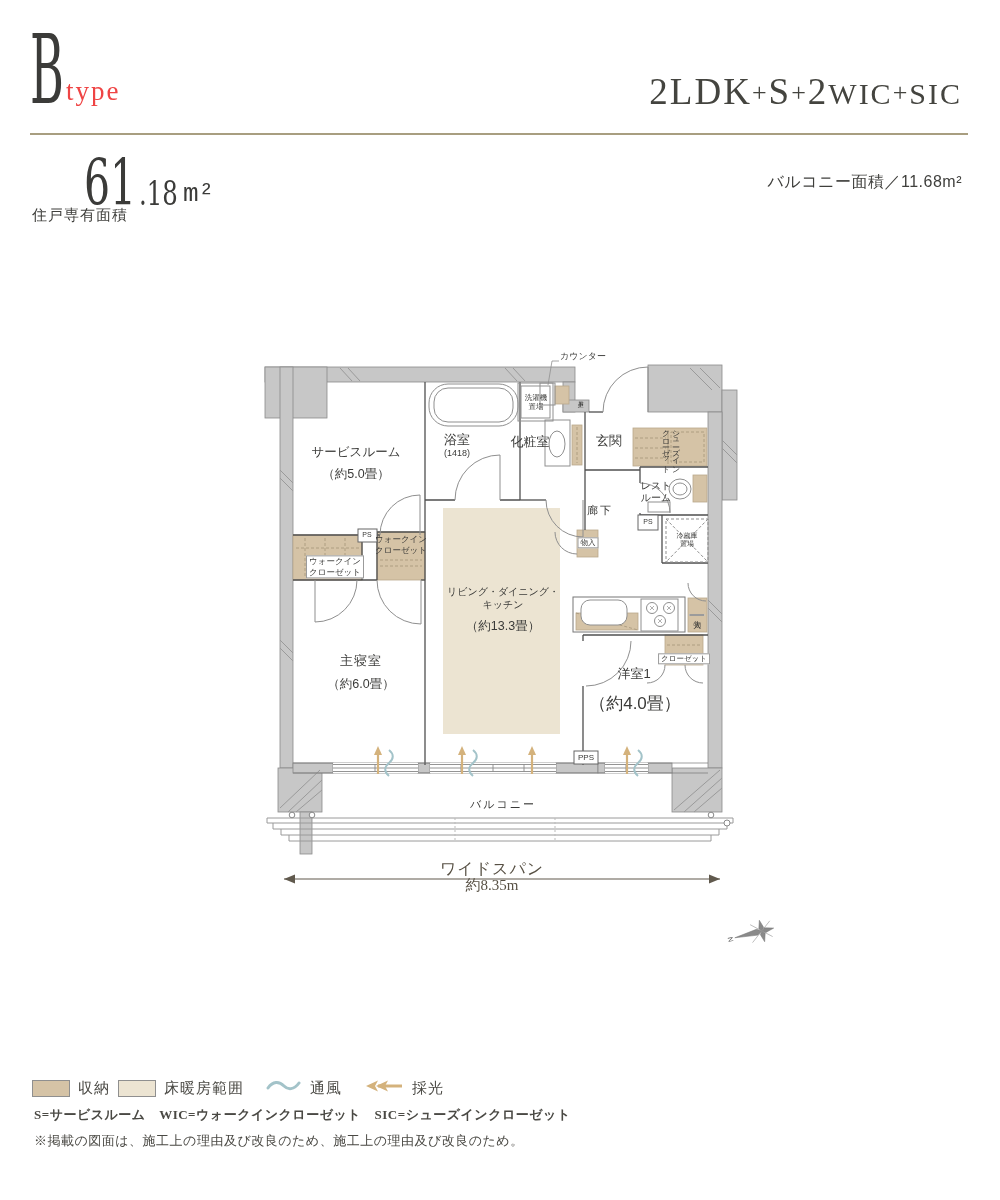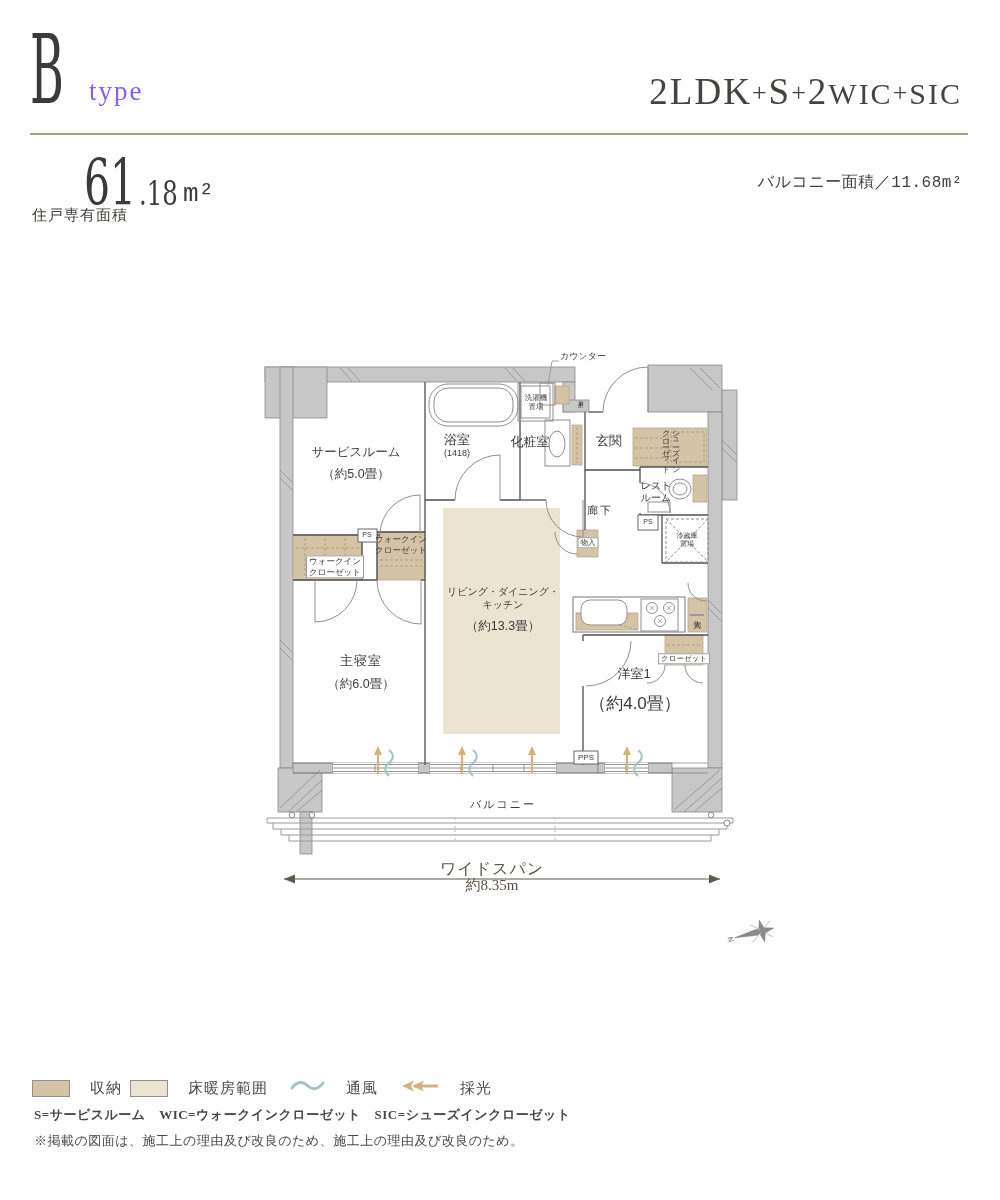--- a/index.html
+++ b/index.html
@@ -7,40 +7,40 @@
     width:1000px;height:1200px;position:relative;background:#ffffff;
     font-family:"Liberation Sans","DejaVu Sans",sans-serif;color:#3c3c3c;overflow:hidden;
   }
   .serif{font-family:"Liberation Serif","DejaVu Serif",serif;}
   .abs{position:absolute;}
   
   .type-letter{
     position:absolute;left:30px;top:22px;font-family:"DejaVu Serif","Liberation Serif",serif;
     font-size:96px;line-height:1;color:#3b3b39;transform:scaleX(.48);transform-origin:0 0;letter-spacing:0;
   }
-  .type-word{position:absolute;left:66px;top:76px;font-family:"Liberation Serif",serif;font-size:27px;color:#8b5cf6;letter-spacing:2px;margin-left:23px;}
+  .type-word{position:absolute;left:66px;top:76px;font-family:"Liberation Serif",serif;font-size:27px;color:#ef4444;letter-spacing:2px;}
   .layout-name{position:absolute;right:38px;top:70px;font-family:"Liberation Serif",serif;color:#44443f;letter-spacing:2px;white-space:nowrap;}
   .layout-name .lg{font-size:37px;}
   .layout-name .sm{font-size:30px;}
   .layout-name .plus{font-size:26px;vertical-align:3px;}
   .gold-rule{position:absolute;left:30px;top:133px;width:938px;height:2px;background:#a89e80;}
   .area-label{position:absolute;left:32px;top:184px;font-family:"Liberation Serif",serif;font-size:15px;color:#3f3f3c;letter-spacing:1px;margin-top:22px;}
   .area-int{position:absolute;left:84px;top:151px;font-family:"DejaVu Serif",serif;font-size:64px;line-height:1;color:#3b3b39;transform:scaleX(.64);transform-origin:0 0;}
   .area-dec{position:absolute;left:139px;top:177px;font-family:"DejaVu Serif",serif;font-size:33px;line-height:1;color:#3b3b39;transform:scaleX(.74);transform-origin:0 0;}
   .area-unit{position:absolute;left:183px;top:181px;font-family:Liberation Mono, monospace;font-size:26px;line-height:1;color:#3b3b39;}
-  .balcony-area{position:absolute;right:38px;top:172px;font-family:Liberation Mono, monospace;font-size:16px;color:#3f3f3c;letter-spacing:.5px;}
+  .balcony-area{position:absolute;right:38px;top:172px;font-family:Liberation Sans, sans-serif;font-size:16px;color:#3f3f3c;letter-spacing:.5px;}
   
   .lbl{position:absolute;transform:translate(-50%,-50%);white-space:pre-line;text-align:center;line-height:1.3;color:#3a3a38;}
   .vert{writing-mode:vertical-rl;text-orientation:upright;line-height:1.25;letter-spacing:1px;}
   .chip{background:#ffffff;border:1px solid #9b9b9b;padding:0 2px;line-height:1.25;}
   .dim{font-family:"Liberation Serif",serif;color:#575044;}
   
   .legend-row{position:absolute;left:32px;top:1078px;display:flex;align-items:center;}
   .swatch{width:36px;height:15px;border:1px solid #8f8f8f;display:inline-block;}
-  .legend-label{font-family:"Liberation Serif",serif;font-size:15px;color:#4a4944;letter-spacing:1px;margin:0 8px 0 20px;}
+  .legend-label{font-family:"Liberation Serif",serif;font-size:15px;color:#4a4944;letter-spacing:1px;margin:0 8px 0 8px;}
   .legend-icon{display:inline-block;margin-left:14px;}
   .legend-abbr{position:absolute;left:34px;top:1106px;font-family:"Liberation Serif",serif;font-size:13px;color:#4a4944;letter-spacing:.5px;font-weight:bold;}
   .legend-note{position:absolute;left:34px;top:1132px;font-family:"Liberation Serif",serif;font-size:13px;color:#4a4944;letter-spacing:.5px;}
 </style>
 </head>
 <body>
 
 <div class="type-letter serif">B</div>
 <div class="type-word">type</div>
 <div class="layout-name"><span class="lg">2LDK</span><span class="plus">+</span><span class="lg">S</span><span class="plus">+</span><span class="lg">2</span><span class="sm">WIC</span><span class="plus">+</span><span class="sm">SIC</span></div>

